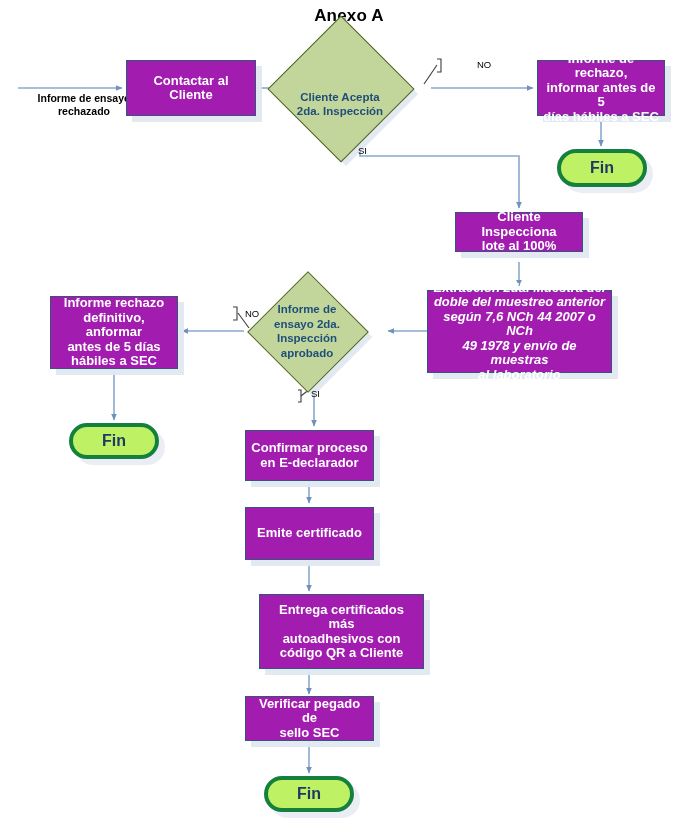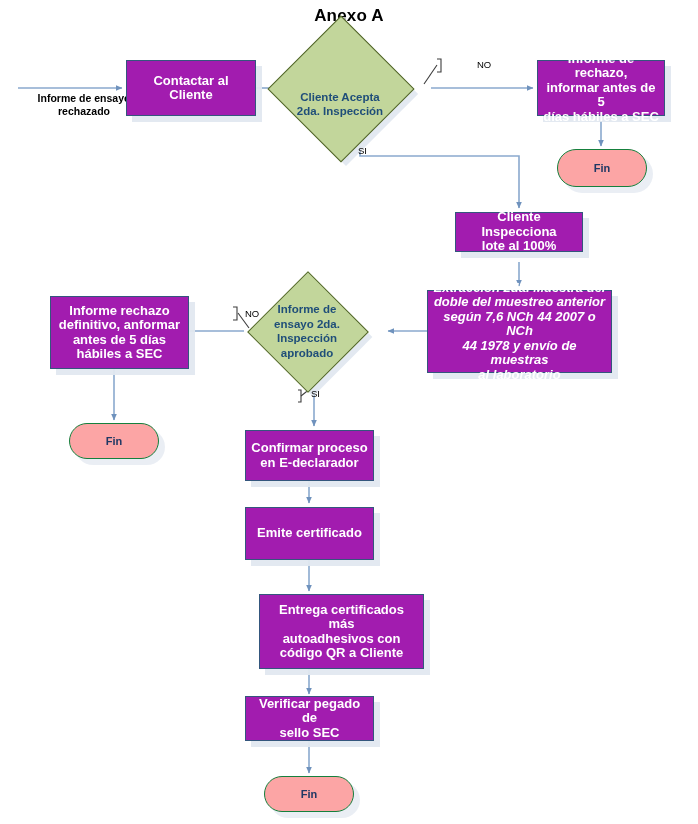--- a/index.html
+++ b/index.html
@@ -72,26 +72,26 @@
   }
   .diamond-wrap{ position:absolute; }
   .diamond-shadow{
     position:absolute;
     background:rgba(226,232,240,0.95);
     transform:rotate(45deg);
     z-index:0;
   }
   
   .term{
-    background:#fca5a5;
-    border:1px solid #15803d;
+    background:#bef264;
+    border:4px solid #15803d;
     border-radius:50px;
     color:#1f3864;
     font-weight:bold;
-    font-size:11px;
+    font-size:16px;
     box-shadow:6px 6px 0 0 rgba(232,236,243,0.9);
   }
   
   .freetext{
     position:absolute;
     font-size:10.5px;
     font-weight:bold;
     color:#000000;
     line-height:13px;
     text-align:center;
@@ -209,21 +209,21 @@
       <span>Cliente Inspecciona</span><br>
       <span>lote al 100%</span>
     </span>
   </div>
 
   <div class="node proc" style="left:427px; top:290px; width:185px; height:83px;font-style:italic;">
     <span>
       <span>Extracción 2da. Muestra del</span><br>
       <span>doble del muestreo anterior</span><br>
       <span>según 7,6 NCh 44 2007 o NCh</span><br>
-      <span>44 1978 y envío de muestras</span><br>
+      <span>49 1978 y envío de muestras</span><br>
       <span>al laboratorio</span>
     </span>
   </div>
 
   <div class="diamond-wrap" style="left:265px; top:289px; width:84px; height:84px;">
     <div class="diamond-shadow" style="left:6px; top:6px; width:100%; height:100%;"></div>
     <div class="diamond-shape"></div>
     <div class="node decision" style="left:-26px; top:0; width:136px; height:84px;align-items:center;">
       <div class="dlabel" style="width:136px;">
         <div>Informe de</div>
@@ -235,21 +235,21 @@
   </div>
 
   <div class="branch" style="left:211px; top:308px;">
     <span>NO</span>
   </div>
 
   <div class="branch" style="left:277px; top:388px;">
     <span>SI</span>
   </div>
 
-  <div class="node proc" style="left:50px; top:296px; width:139px; height:73px;">
+  <div class="node proc" style="left:50px; top:296px; width:128px; height:73px;">
     <span>
       <span>Informe rechazo</span><br>
       <span>definitivo, anformar</span><br>
       <span>antes de 5 días</span><br>
       <span>hábiles a SEC</span>
     </span>
   </div>
 
   <div class="node term" style="left:69px; top:423px; width:90px; height:36px;">
     <span>Fin</span>

